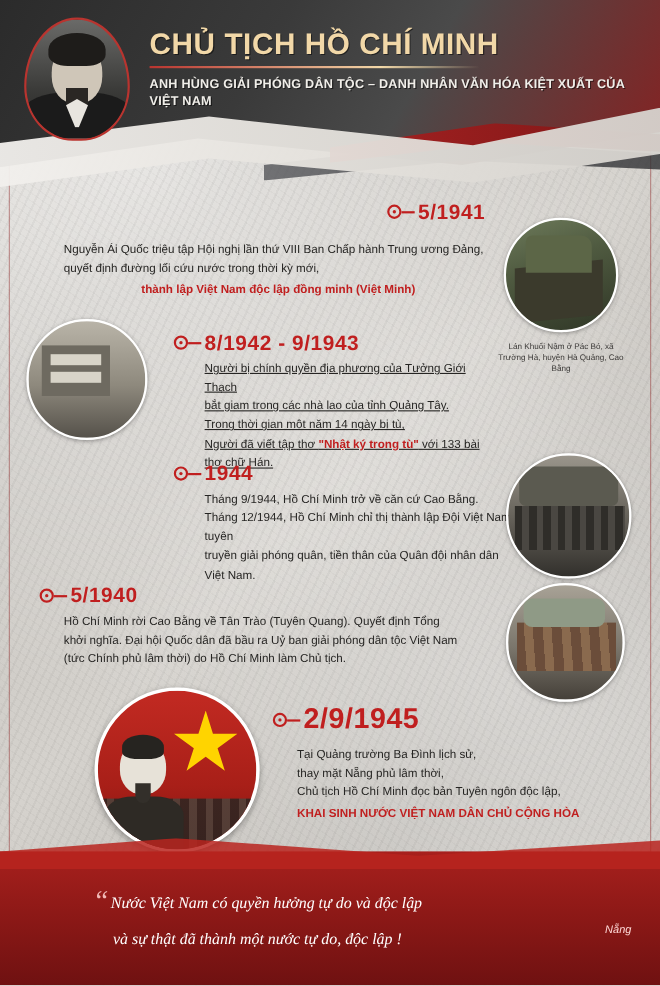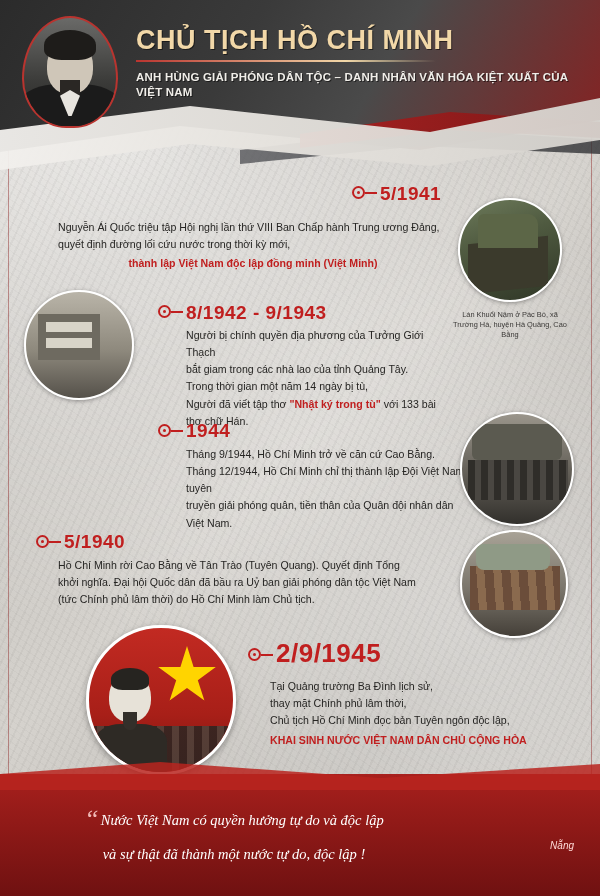--- a/index.html
+++ b/index.html
@@ -276,21 +276,21 @@
   </div>
 
   <div class="photo p1" style="left:458px; top:198px; width:104px; height:104px;"></div>
   <div class="caption" style="left:450px; top:310px;">Lán Khuổi Nậm ở Pác Bó, xã Trường Hà, huyện Hà Quảng, Cao Bằng</div>
 
   <div class="photo p2" style="left:24px; top:290px; width:110px; height:110px;"></div>
   <div class="bullet" style="left:158px; top:305px;"></div>
   <div class="tick" style="left:171px; top:311px; width:12px;"></div>
   <div class="year" style="left:186px; top:302px;">8/1942 - 9/1943</div>
 
-  <div class="para" style="left:186px; top:327px; width:260px;">
+  <div class="para" style="left:186px; top:327px; width:260px;text-decoration:underline;">
     <div>Người bị chính quyền địa phương của Tưởng Giới Thạch</div>
     <div>bắt giam trong các nhà lao của tỉnh Quảng Tây.</div>
     <div>Trong thời gian một năm 14 ngày bị tù,</div>
     <div>
       <span>Người đã viết tập thơ </span><span class="hl">"Nhật ký trong tù"</span><span> với 133 bài thơ chữ Hán.</span>
     </div>
   </div>
 
   <div class="bullet" style="left:158px; top:424px;"></div>
   <div class="tick" style="left:171px; top:430px; width:12px;"></div>
@@ -324,21 +324,21 @@
     <div class="ho-hair"></div>
     <div class="ho-beard"></div>
   </div>
 
   <div class="bullet" style="left:248px; top:648px;"></div>
   <div class="tick" style="left:261px; top:654px; width:12px;"></div>
   <div class="year big" style="left:276px; top:638px;">2/9/1945</div>
 
   <div class="para" style="left:270px; top:678px; width:310px;">
     <div>Tại Quảng trường Ba Đình lịch sử,</div>
-    <div>thay mặt Chính phủ lâm thời,</div>
+    <div>thay mặt Nẵng phủ lâm thời,</div>
     <div>Chủ tịch Hồ Chí Minh đọc bản Tuyên ngôn độc lập,</div>
     <div class="hl" style="margin-top:3px;">KHAI SINH NƯỚC VIỆT NAM DÂN CHỦ CỘNG HÒA</div>
   </div>
 
   <div class="footer">
     <div class="footer-wave"></div>
     <div class="quote">
       <span class="qmark">“</span><span>Nước Việt Nam có quyền hưởng tự do và độc lập</span>
       <div>và sự thật đã thành một nước tự do, độc lập !</div>
     </div>

